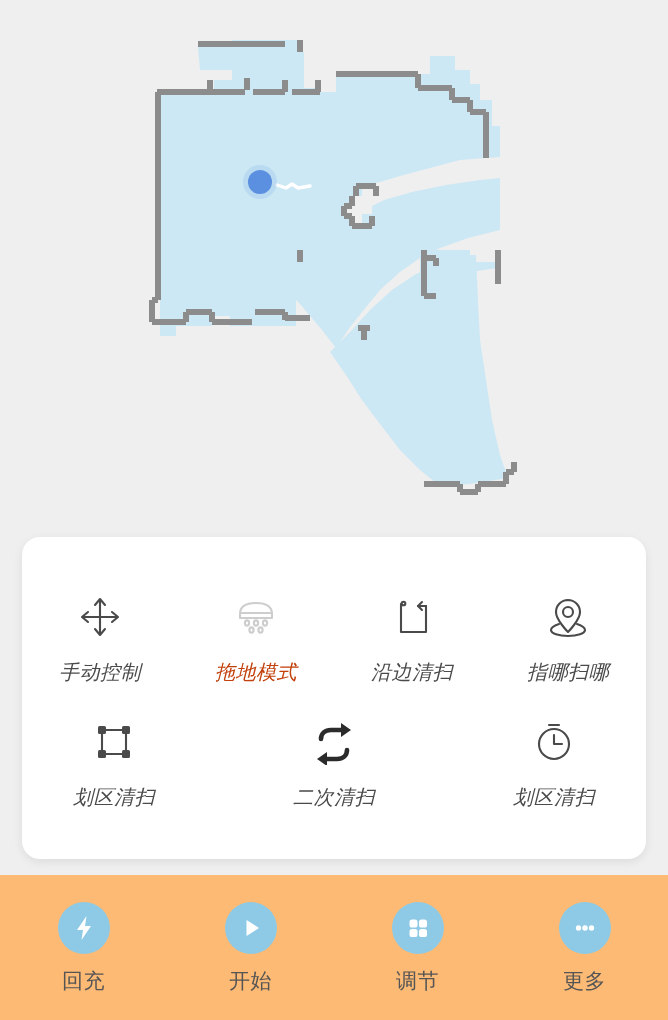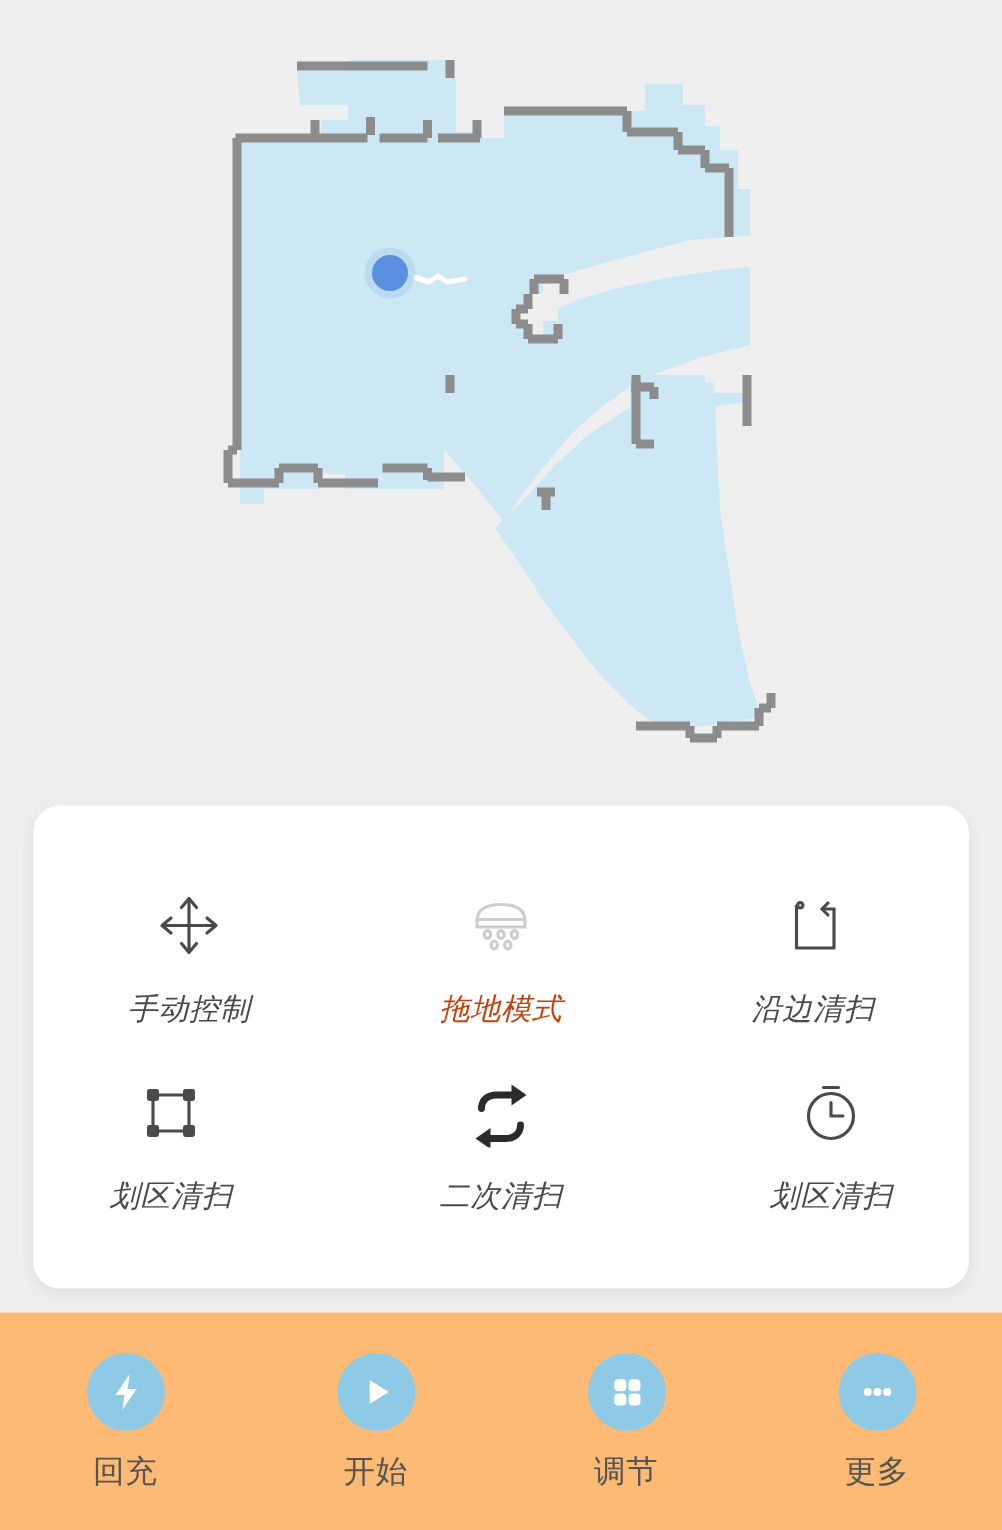--- a/index.html
+++ b/index.html
@@ -248,20 +248,32 @@
               <path d="M12,10 L12,38 L37,38 L37,12"></path>
               <path d="M37,12 L29,12"></path>
               <path d="M33,8 L29,12 L33,16"></path>
               <circle cx="14.5" cy="9.5" r="1.8" fill="none"></circle>
             </g>
           </svg>
         </div>
         <div class="func-label">沿边清扫</div>
       </div>
 
+      <div class="func-cell">
+        <div class="func-icon">
+          <svg width="46" height="46" viewBox="0 0 46 46">
+            <g class="ico-stroke">
+              <path d="M23,6 C16.4,6 11,11.3 11,18 C11,26 23,38 23,38 C23,38 35,26 35,18 C35,11.3 29.6,6 23,6 Z"></path>
+              <circle cx="23" cy="18" r="5"></circle>
+              <path d="M14,30 C9,31.6 6,33.8 6,36 C6,39.3 13.6,42 23,42 C32.4,42 40,39.3 40,36 C40,33.8 37,31.6 32,30"></path>
+            </g>
+          </svg>
+        </div>
+        <div class="func-label">指哪扫哪</div>
+      </div>
 
     </div>
 
     <div class="func-row">
 
       <div class="func-cell">
         <div class="func-icon">
           <svg width="46" height="46" viewBox="0 0 46 46">
             <g class="ico-stroke" stroke-width="2">
               <rect x="11" y="11" width="24" height="24" fill="none"></rect>

